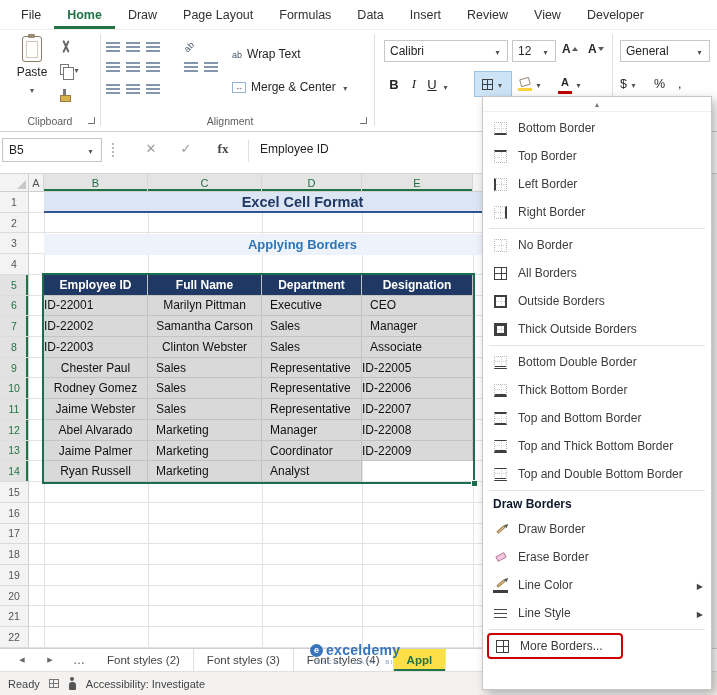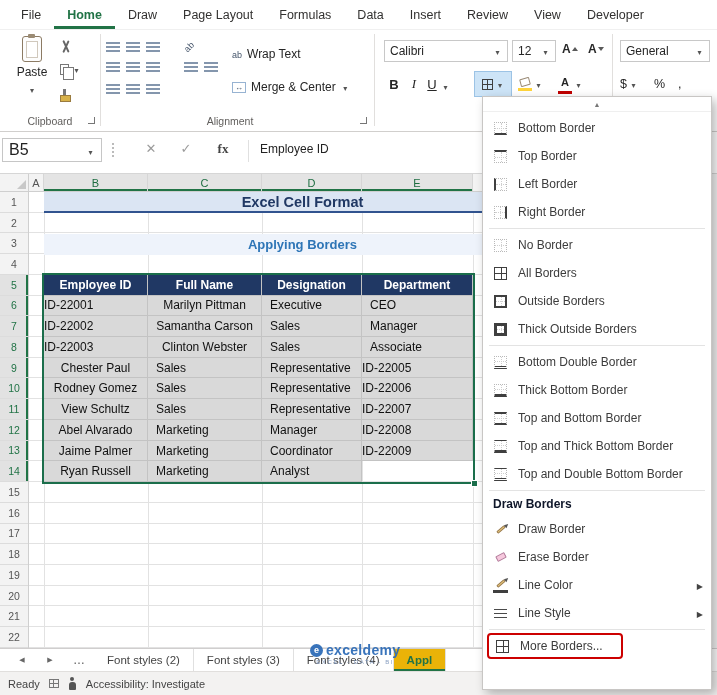--- a/index.html
+++ b/index.html
@@ -55,21 +55,21 @@
   .fill-btn,.fontcolor-btn{position:absolute;top:41px;height:26px;display:flex;align-items:center;gap:2px}
   .stack2{display:flex;flex-direction:column;align-items:center}
   .ic-fill{width:10px;height:8px;border:1.5px solid #9a8a76;transform:rotate(-15deg);border-radius:1px}
   .colorbar{width:14px;height:3px;background:#ffd43b;display:block;margin-top:2px}
   .colorbar.red{background:#c00000}
   .ic-A::before{content:"A";font-weight:bold;font-size:11px;color:#262626}
   .numbtn{position:absolute;top:42px;height:24px;display:flex;align-items:center;gap:2px;font-size:12.5px;color:#262626}
 
   
   .formula-bar{position:absolute;left:0;top:132px;width:717px;height:42px;background:#fff;border-bottom:1px solid #d6d6d6;z-index:5}
-  .name-box{position:absolute;left:2px;top:6px;width:100px;height:24px;border:1px solid #c6c6c6;display:flex;align-items:center;padding:0 6px;font-size:16px;background:#fff;color:#222}
+  .name-box{position:absolute;left:2px;top:6px;width:100px;height:24px;border:1px solid #c6c6c6;display:flex;align-items:center;padding:0 6px;font-size:12px;background:#fff;color:#222}
   .name-box .chev{margin-left:auto}
   .fdots{position:absolute;left:112px;top:11px;width:2px;height:16px;background:repeating-linear-gradient(to bottom,#bbb 0 2px,transparent 2px 4px)}
   .fbtn{position:absolute;top:9px;font-size:13px;color:#9b9b9b;width:22px;text-align:center}
   .fbtn.fx{font-family:"Liberation Serif",serif;color:#444;font-weight:bold}
   .fsep{position:absolute;left:248px;top:8px;width:1px;height:22px;background:#e0e0e0}
   .fvalue{position:absolute;left:260px;top:10px;font-size:12px;color:#222}
 
   
   .col-headers{position:absolute;left:0;top:174px;width:717px;height:18px;display:flex;background:#f3f3f3;border-bottom:1px solid #cfcfcf;z-index:2}
   .corner{width:29px;flex:0 0 29px;border-right:1px solid #cfcfcf;position:relative;background:#f3f3f3}
@@ -102,21 +102,21 @@
   .vscroll{position:absolute;right:0;top:174px;width:12px;height:474px;background:#f4f4f4;border-left:1px solid #d9d9d9;z-index:6}
 
   
   .tab-bar{position:absolute;left:0;top:648px;width:717px;height:23px;background:#fff;border-top:1px solid #d0cece;display:flex;align-items:stretch;z-index:10;padding-left:8px}
   .tnav{width:28px;display:flex;align-items:center;justify-content:center;color:#666}
   .tnav.l::before{content:"◀";font-size:7px}
   .tnav.r::before{content:"▶";font-size:7px}
   .tover{width:30px;display:flex;align-items:center;justify-content:center;font-size:12px;color:#555}
   .stabs{display:flex;align-items:stretch}
   .stab{padding:0 13px;display:flex;align-items:center;font-size:11.5px;color:#444;border-right:1px solid #e0e0e0;white-space:nowrap}
-  .stab.active{color:#217346;font-weight:bold;background:#eab308;box-shadow:inset 0 -2px 0 #217346}
+  .stab.active{color:#217346;font-weight:bold;background:#fde047;box-shadow:inset 0 -2px 0 #217346}
 
   
   .watermark{position:absolute;left:310px;top:642px;z-index:40;opacity:.95;display:flex;flex-direction:column;align-items:center}
   .wm-row{display:flex;align-items:center}
   .wm-logo{width:13px;height:13px;border-radius:50%;background:#2f6db8;color:#fff;font-size:9px;font-weight:bold;display:flex;align-items:center;justify-content:center;margin-right:3px}
   .wm-name{color:#2f6db8;font-size:14px;font-weight:bold;letter-spacing:.3px}
   .wm-tag{font-size:6px;color:#8199bd;letter-spacing:1.6px;margin-top:1px}
 
   
   .status-bar{position:absolute;left:0;top:671px;width:717px;height:24px;background:#f3f2f1;border-top:1px solid #e1dfdd;display:flex;align-items:center;gap:9px;padding:0 8px;z-index:9;font-size:11px;color:#444}
@@ -364,43 +364,43 @@
       <i class="vgrid" style="left: 444px;"></i>
       <i class="vgrid" style="left: 532px;"></i>
       <i class="vgrid" style="left: 621px;"></i>
     </div>
 
   <div class="merged title">Excel Cell Format</div>
   <div class="merged subtitle">Applying Borders</div>
   <div class="xl-table">
       <div class="tcell th c0">Employee ID</div>
       <div class="tcell th c1">Full Name</div>
+      <div class="tcell th c2">Department</div>
       <div class="tcell th c3">Designation</div>
-      <div class="tcell th c2">Department</div>
       <div class="tcell c0">ID-22001</div>
       <div class="tcell c1">Marilyn Pittman</div>
       <div class="tcell c2">Executive</div>
       <div class="tcell c3">CEO</div>
       <div class="tcell c0">ID-22002</div>
       <div class="tcell c1">Samantha Carson</div>
       <div class="tcell c2">Sales</div>
       <div class="tcell c3">Manager</div>
       <div class="tcell c0">ID-22003</div>
       <div class="tcell c1">Clinton Webster</div>
       <div class="tcell c2">Sales</div>
       <div class="tcell c3">Associate</div>
       <div class="tcell c1">Chester Paul</div>
       <div class="tcell c2">Sales</div>
       <div class="tcell c3">Representative</div>
       <div class="tcell c0">ID-22005</div>
       <div class="tcell c1">Rodney Gomez</div>
       <div class="tcell c2">Sales</div>
       <div class="tcell c3">Representative</div>
       <div class="tcell c0">ID-22006</div>
-      <div class="tcell c1">View Schultz</div>
+      <div class="tcell c1">Jaime Webster</div>
       <div class="tcell c2">Sales</div>
       <div class="tcell c3">Representative</div>
       <div class="tcell c0">ID-22007</div>
       <div class="tcell c1">Abel Alvarado</div>
       <div class="tcell c2">Marketing</div>
       <div class="tcell c3">Manager</div>
       <div class="tcell c0">ID-22008</div>
       <div class="tcell c1">Jaime Palmer</div>
       <div class="tcell c2">Marketing</div>
       <div class="tcell c3">Coordinator</div>

